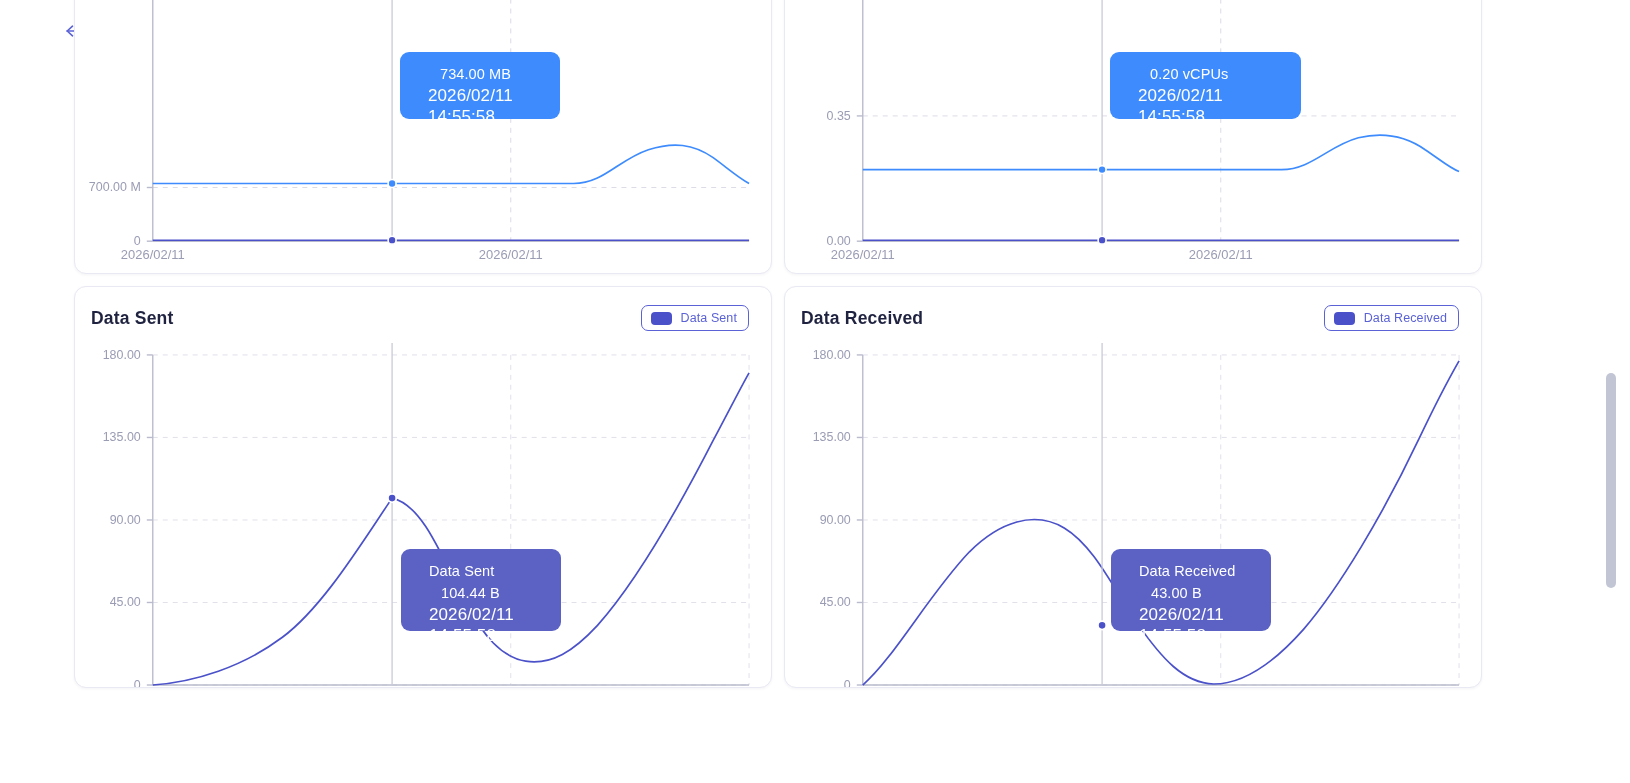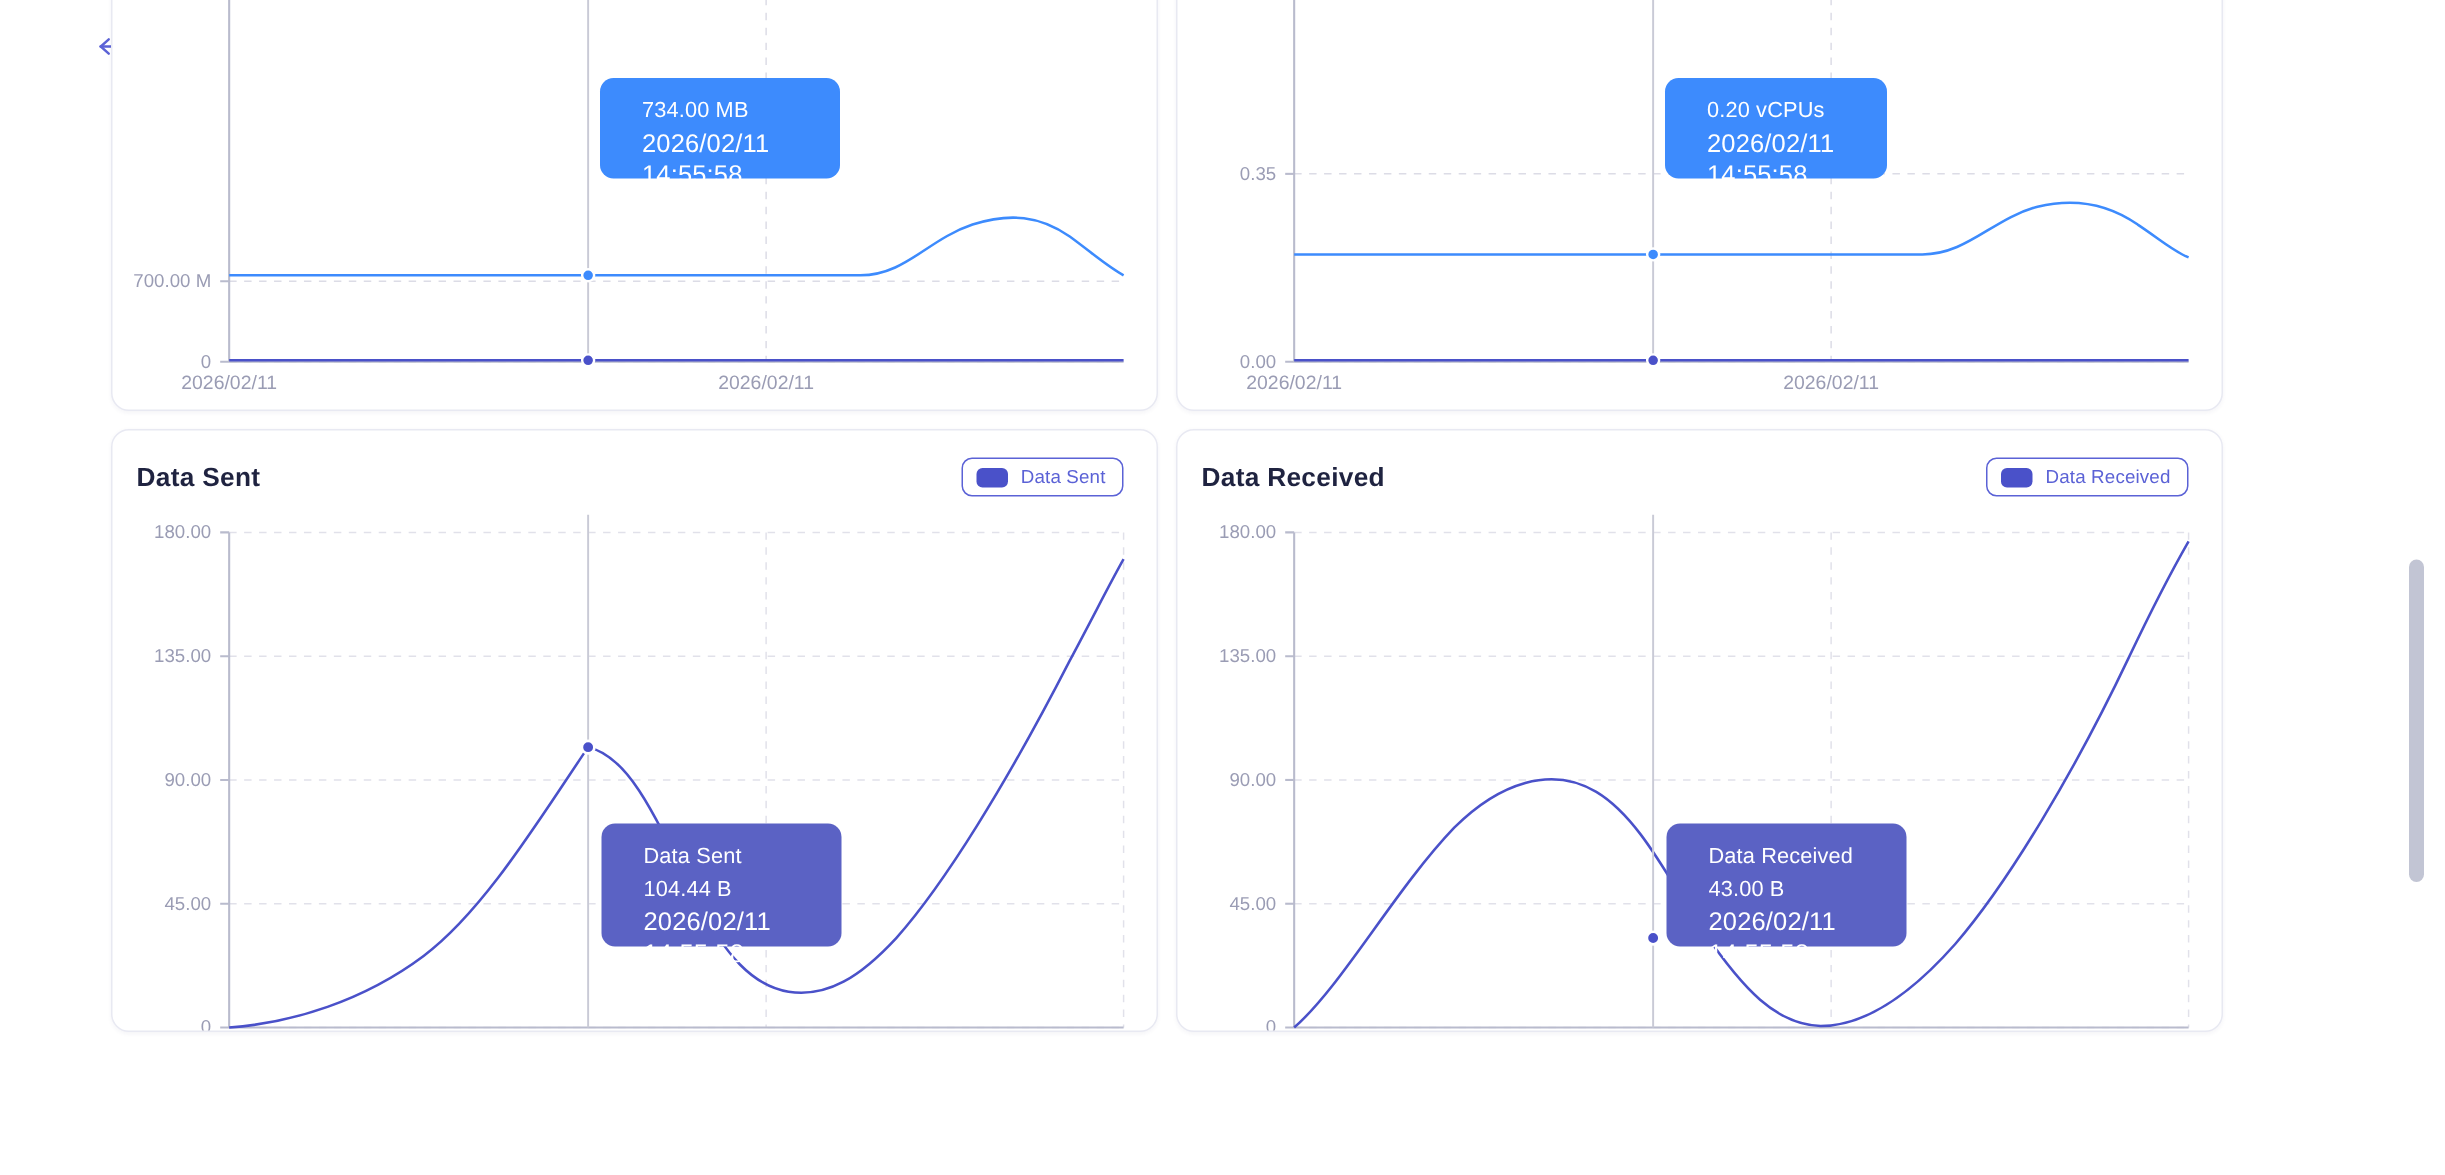--- a/index.html
+++ b/index.html
@@ -60,25 +60,25 @@
   
   .tooltip {
     position: absolute; border-radius: 9px; color: #fff;
     padding: 11px 16px 13px 28px;
     font-family: "Liberation Sans", sans-serif;
     pointer-events: none;
   }
   .tt-blue { background: #3d8bfd; }
   .tt-indigo { background: #5b62c4; }
   .tt-name { font-size: 14.5px; line-height: 22px; letter-spacing: .1px; }
-  .tt-value { font-size: 14.5px; line-height: 22px; letter-spacing: .1px; }
+  .tt-value { font-size: 14.5px; line-height: 22px; letter-spacing: .1px; margin-left: 12px; }
   .tt-time { font-size: 17px; line-height: 21px; letter-spacing: .1px; }
 
   #tt-memory   { left: 400px; top: 52px;  width: 160px; height: 67px; }
-  #tt-cpu      { left: 1110px; top: 52px; width: 148px; height: 67px; }
+  #tt-cpu      { left: 1110px; top: 52px; width: 191px; height: 67px; }
   #tt-sent     { left: 401px; top: 549px; width: 160px; height: 82px; }
   #tt-received { left: 1111px; top: 549px; width: 160px; height: 82px; }
 
   
   .scrollbar-track {
     position: absolute; right: 12px; top: 0; width: 14px; height: 783px;
   }
   .scrollbar-thumb {
     position: absolute; left: 2px; top: 373px; width: 10px; height: 215px;
     background: #c2c5d4; border-radius: 6px; cursor: pointer;

